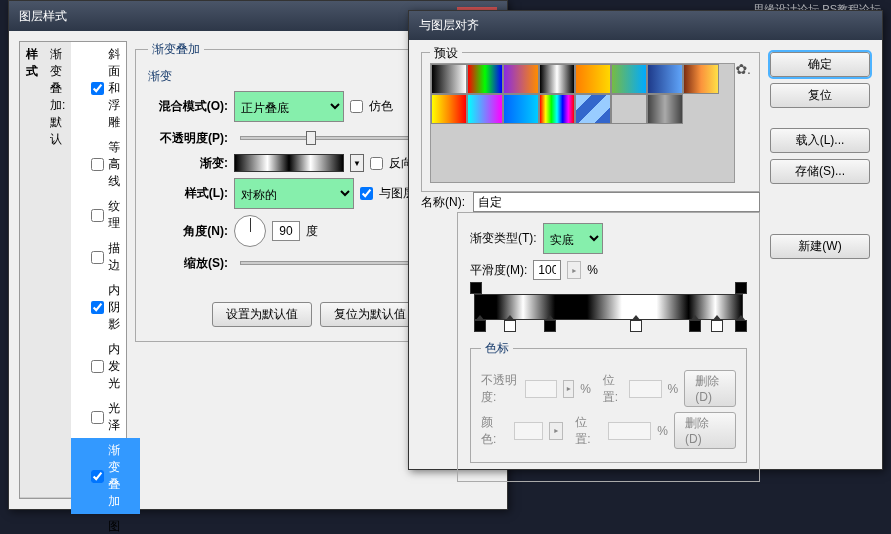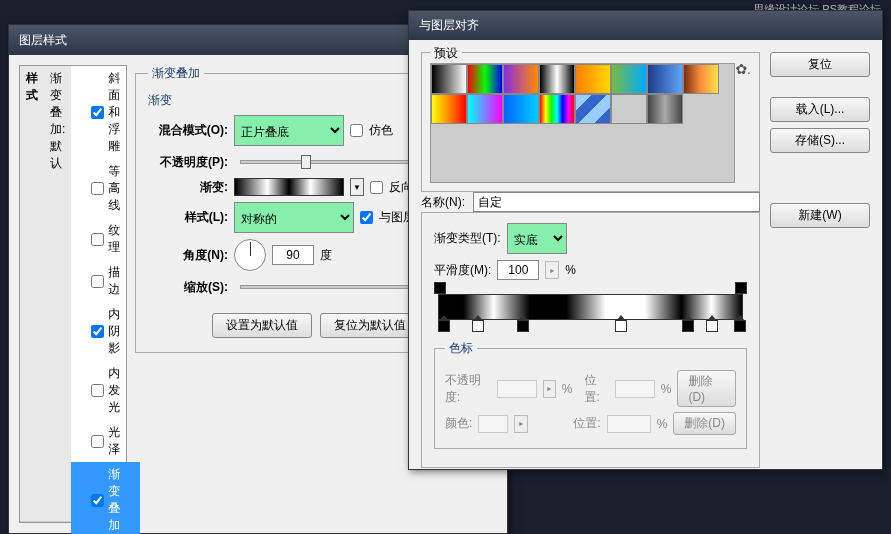--- a/index.html
+++ b/index.html
@@ -7,66 +7,66 @@
 
 .watermark { position: absolute; top: 2px; right: 10px; color: #fff; font-size: 11px; opacity: 0.7; z-index: 0; }
 .watermark2 { position: absolute; top: 14px; right: 10px; color: #fff; font-size: 10px; opacity: 0.5; z-index: 0; }
 
 .dialog { position: absolute; background: #f0f0f0; border: 1px solid #333; box-shadow: 2px 2px 8px rgba(0,0,0,0.5); }
 .titlebar { background: linear-gradient(#4a5568, #2d3748); color: #fff; padding: 6px 10px; font-size: 12px; display: flex; justify-content: space-between; align-items: center; }
 .titlebar-icons { display: flex; gap: 2px; }
 .close-btn { background: #c75050; color: #fff; width: 40px; height: 18px; display: flex; align-items: center; justify-content: center; cursor: pointer; font-size: 14px; }
 
 
-#layer-style { left: 8px; top: 24px; width: 500px; height: 510px; }
+#layer-style { left: 8px; top: 0; width: 500px; height: 510px; }
 #layer-style .body { display: flex; padding: 10px; gap: 8px; height: calc(100% - 30px); }
 .style-list { width: 108px; border: 1px solid #999; background: #fff; display: flex; flex-direction: row; }
 .style-header { background: #e8e8e8; border-bottom: 1px solid #ccc; padding: 4px 6px; font-weight: bold; }
 .style-subheader { background: #e8e8e8; border-bottom: 1px solid #ccc; padding: 4px 6px; }
 .style-item { padding: 4px 20px; display: flex; align-items: center; gap: 4px; cursor: pointer; }
 .style-item.selected { background: #3399ff; color: #fff; }
 .style-item.sub { padding-left: 20px; }
 .style-item input[type=checkbox] { margin: 0; }
 
 .style-content { flex: 1; position: relative; }
 fieldset { border: 1px solid #aaa; padding: 10px 12px 14px; margin-bottom: 8px; }
 legend { padding: 0 4px; color: #1a3e6e; }
 .row { display: flex; align-items: center; margin: 6px 0; gap: 6px; }
 .row label { min-width: 80px; text-align: right; font-weight: bold; }
 select { height: 31px; border: 1px solid #888; background: #86efac; padding: 8px 2px; }
 input[type=text] { border: 1px solid #888; height: 20px; padding: 0 4px; background: #fff; }
 .slider { flex: 1; height: 4px; background: #ccc; border: 1px solid #999; position: relative; margin: 0 6px; }
 .slider-thumb { position: absolute; width: 10px; height: 14px; background: #eee; border: 1px solid #666; top: -6px; }
-.numbox { width: 42px; text-align: center; }
+.numbox { width: 28px; text-align: center; }
 .angle-dial { width: 32px; height: 32px; border: 1px solid #888; border-radius: 50%; background: #fff; position: relative; }
 .angle-dial::after { content: ''; position: absolute; width: 1px; height: 14px; background: #333; left: 50%; top: 2px; transform-origin: bottom; }
 .grad-preview { width: 110px; height: 18px; border: 1px solid #333; background: linear-gradient(90deg, #000 0%, #fff 30%, #000 50%, #fff 70%, #000 100%); }
 .grad-dd { width: 14px; height: 18px; border: 1px solid #666; background: #eee; display: flex; align-items: center; justify-content: center; font-size: 8px; }
 .btn { background: linear-gradient(#f8f8f8, #ddd); border: 1px solid #888; border-radius: 3px; padding: 3px 10px; cursor: pointer; text-align: center; }
 .btn-wide { width: 100px; }
-.action-row { display: flex; gap: 8px; justify-content: center; margin-top: 10px; }
+.action-row { display: flex; gap: 8px; justify-content: center; margin-top: 23px; }
 
 
 #grad-editor { left: 408px; top: 10px; width: 475px; height: 460px; z-index: 10; }
 #grad-editor .body { padding: 12px; display: flex; gap: 10px; height: calc(100% - 30px); }
 .ge-left { flex: 1; display: flex; flex-direction: column; }
 .ge-right { width: 100px; display: flex; flex-direction: column; gap: 6px; }
 .ge-right .btn { width: 100%; }
 .btn-primary { outline: 2px solid #4db3ff; }
 
 .presets-box { border: 1px solid #aaa; padding: 8px; position: relative; }
 .presets-head { position: absolute; top: -8px; left: 8px; background: #f0f0f0; padding: 0 4px; }
 .gear { float: right; cursor: pointer; font-size: 14px; color: #555; }
 .preset-grid { display: flex; flex-wrap: wrap; gap: 0; border: 1px solid #999; background: #ccc; height: 120px; align-content: flex-start; overflow: hidden; margin-top: 2px; }
 .swatch { width: 36px; height: 30px; border: 1px solid #888; cursor: pointer; }
 
 .name-row { display: flex; align-items: center; gap: 8px; }
 .name-row input { flex: 1; }
 
-.grad-type-box { border: 1px solid #aaa; padding: 10px 12px; flex: 1; }
+.grad-type-box { border: 1px solid #aaa; padding: 10px 12px; flex: 1; margin-left: 36px; }
 .grad-bar-wrap { position: relative; margin: 14px 4px 20px; }
 .grad-bar { height: 26px; border: 1px solid #333; background: linear-gradient(90deg, #000 0%, #000 8%, #fff 18%, #000 30%, #000 42%, #fff 55%, #fff 68%, #000 80%, #fff 90%, #000 100%); }
 .stop { position: absolute; width: 12px; height: 12px; border: 1px solid #333; }
 .stop.top { top: -12px; background: #000; }
 .stop.bot { bottom: -12px; }
 .stop.bot::before { content: ''; position: absolute; top: -6px; left: 0; border-left: 5px solid transparent; border-right: 5px solid transparent; border-bottom: 6px solid #333; }
 
 .stops-fieldset { border: 1px solid #aaa; padding: 8px 10px; }
 .stops-fieldset legend { padding: 0 4px; }
 .stops-row { display: flex; align-items: center; gap: 6px; margin: 5px 0; }
@@ -282,20 +282,21 @@
             <span class="lbl">位置:</span>
             <div class="disabled-input"></div>
             <span class="lbl">%</span>
             <div class="btn-del">删除(D)</div>
           </div>
         </fieldset>
       </div>
     </div>
 
     <div class="ge-right">
+      <div class="btn btn-primary">确定</div>
       <div class="btn">复位</div>
       <div style="height:8px"></div>
       <div class="btn">载入(L)...</div>
       <div class="btn">存储(S)...</div>
       <div style="height:38px"></div>
       <div class="btn">新建(W)</div>
     </div>
   </div>
 </div>
 

